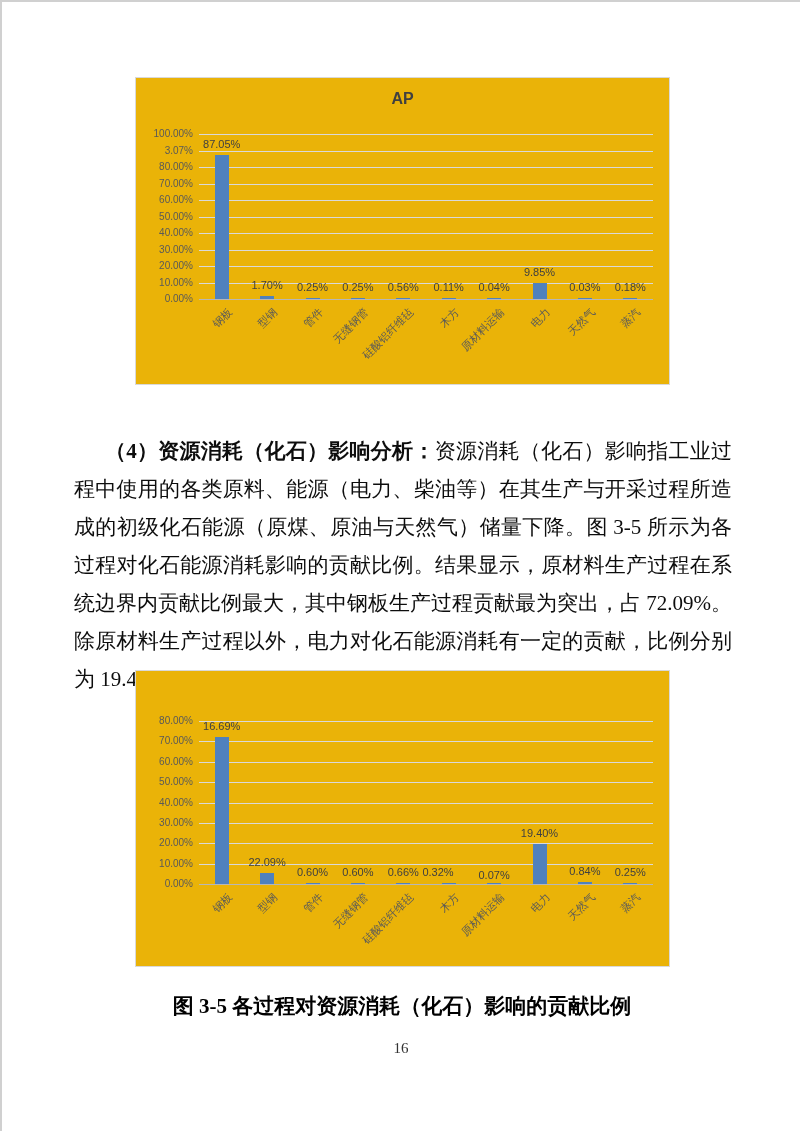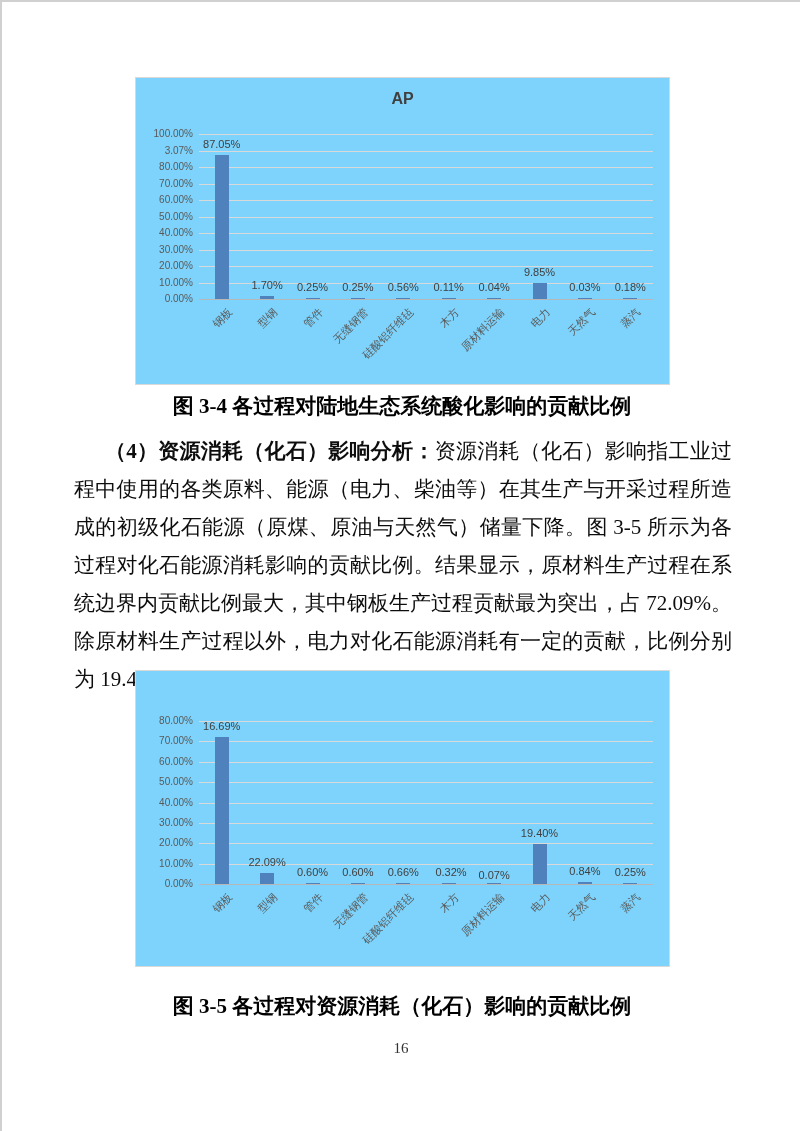--- a/index.html
+++ b/index.html
@@ -3,21 +3,21 @@
 <meta charset="utf-8">
 <style>
   * { margin:0; padding:0; box-sizing:border-box; }
   html,body { background:#d8d8d8; }
   .page {
     position:relative; width:800px; height:1131px; margin:0; background:#ffffff;
     border-top:2px solid #d0d0d0; border-left:2px solid #d0d0d0;
     font-family:"Liberation Serif","DejaVu Serif",serif; overflow:hidden;
   }
   .chart-box {
-    position:absolute; left:133px; width:535px; background:#7dd3fc;
+    position:absolute; left:133px; width:535px; background:#eab308;
     border:1px solid #d9d9d9;
     font-family:"Liberation Sans","DejaVu Sans",sans-serif;
   }
   .chart-title {
     position:absolute; top:12px; left:0; right:0; text-align:center;
     font-size:16px; font-weight:bold; color:#404040;
   }
   .plot { position:absolute; }
   .gridline { position:absolute; left:0; width:100%; height:1px; background:#d9d9d9; }
   .axisline { background:#b7b7b7; }
@@ -126,21 +126,20 @@
           <span>天然气</span>
         </div>
         <div class="bar" style="left: 424.3px; height: 1px; background: rgb(79, 129, 189);"></div>
         <div class="barval" style="left: 399.3px; bottom: 5px;">0.18%</div>
         <div class="xlab" style="left: 431.3px; top: 171px;">
           <span>蒸汽</span>
         </div>
       </div>
   </div>
 
-  <div class="caption" style="top:390px;">图 3-4 各过程对陆地生态系统酸化影响的贡献比例</div>
 
   <p class="bodytext" style="top:430px;"><span class="lead">（4）资源消耗（化石）影响分析：</span><span>资源消耗（化石）影响指工业过程中使用的各类原料、能源（电力、柴油等）在其生产与开采过程所造成的初级化石能源（原煤、原油与天然气）储量下降。图 3-5 所示为各过程对化石能源消耗影响的贡献比例。结果显示，原材料生产过程在系统边界内贡献比例最大，其中钢板生产过程贡献最为突出，占 72.09%。除原材料生产过程以外，电力对化石能源消耗有一定的贡献，比例分别为 19.40%。</span></p>
 
   <div class="chart-box" style="top:668px; height:297px;">
     <div class="plot" style="left:63px; top:50px; width:454px; height:163px;">
         <div class="gridline" style="top: 0px;"></div>
         <div class="ytick" style="top: -7px;">80.00%</div>
         <div class="gridline" style="top: 20px;"></div>
         <div class="ytick" style="top: 13px;">70.00%</div>
         <div class="gridline" style="top: 41px;"></div>
@@ -176,21 +175,21 @@
         <div class="barval" style="left: 126.9px; bottom: 5px;">0.60%</div>
         <div class="xlab" style="left: 158.9px; top: 169px;">
           <span>无缝钢管</span>
         </div>
         <div class="bar" style="left: 197.3px; height: 1px; background: rgb(79, 129, 189);"></div>
         <div class="barval" style="left: 172.3px; bottom: 5px;">0.66%</div>
         <div class="xlab" style="left: 204.3px; top: 169px;">
           <span>硅酸铝纤维毡</span>
         </div>
         <div class="bar" style="left: 242.7px; height: 1px; background: rgb(79, 129, 189);"></div>
-        <div class="barval" style="left: 220px; bottom: 5px; text-align: center;">0.32%</div>
+        <div class="barval" style="left: 207px; bottom: 5px; text-align: center;">0.32%</div>
         <div class="xlab" style="left: 249.7px; top: 169px;">
           <span>木方</span>
         </div>
         <div class="bar" style="left: 288.1px; height: 1px; background: rgb(79, 129, 189);"></div>
         <div class="barval" style="left: 263.1px; bottom: 2px;">0.07%</div>
         <div class="xlab" style="left: 295.1px; top: 169px;">
           <span>原材料运输</span>
         </div>
         <div class="bar" style="left: 333.5px; height: 40px; background: rgb(79, 129, 189);"></div>
         <div class="barval" style="left: 308.5px; bottom: 44px;">19.40%</div>

